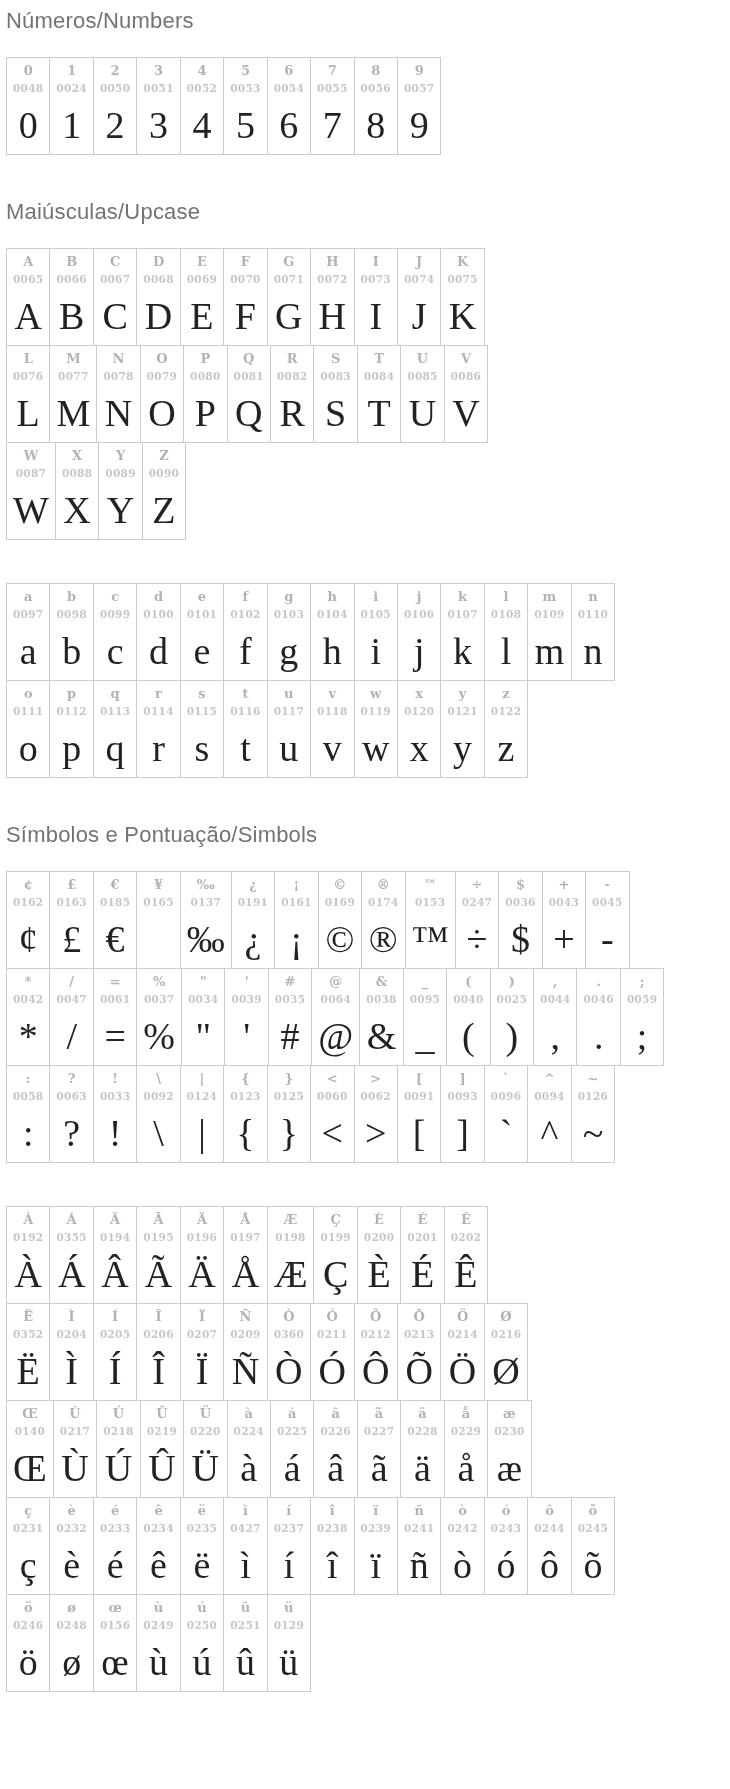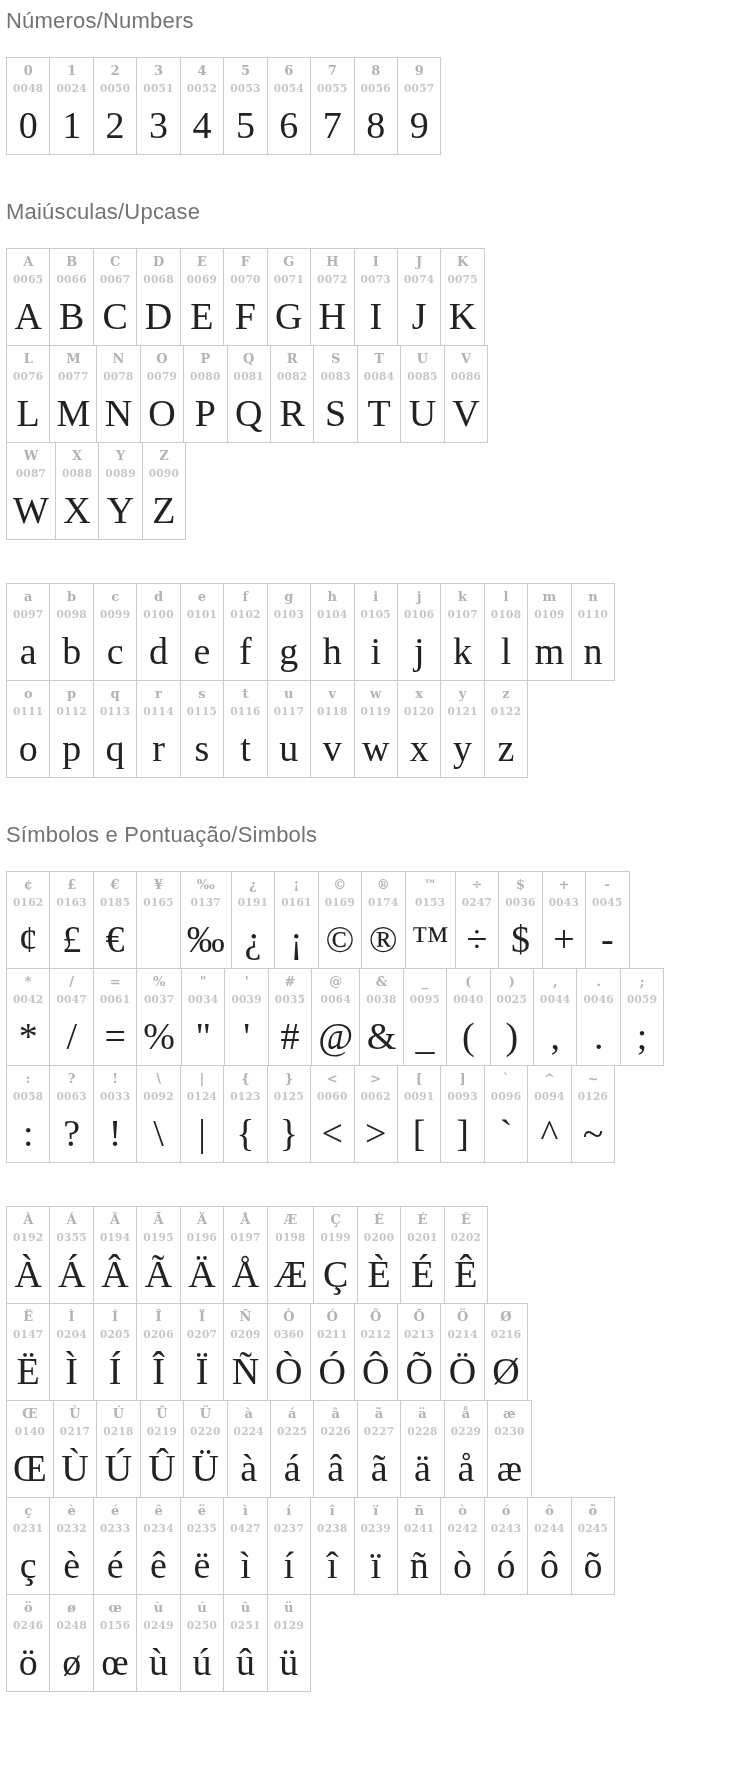--- a/index.html
+++ b/index.html
@@ -797,21 +797,21 @@
 
   <div class="cell">
     <div class="cell-char">Ê</div>
     <div class="cell-code">0202</div>
     <div class="cell-glyph">Ê</div>
   </div>
 </div></div>
         <div class="row-line"><div class="glyph-row">
   <div class="cell">
     <div class="cell-char">Ë</div>
-    <div class="cell-code">0147</div>
+    <div class="cell-code">0352</div>
     <div class="cell-glyph">Ë</div>
   </div>
 
   <div class="cell">
     <div class="cell-char">Ì</div>
     <div class="cell-code">0204</div>
     <div class="cell-glyph">Ì</div>
   </div>
 
   <div class="cell">

